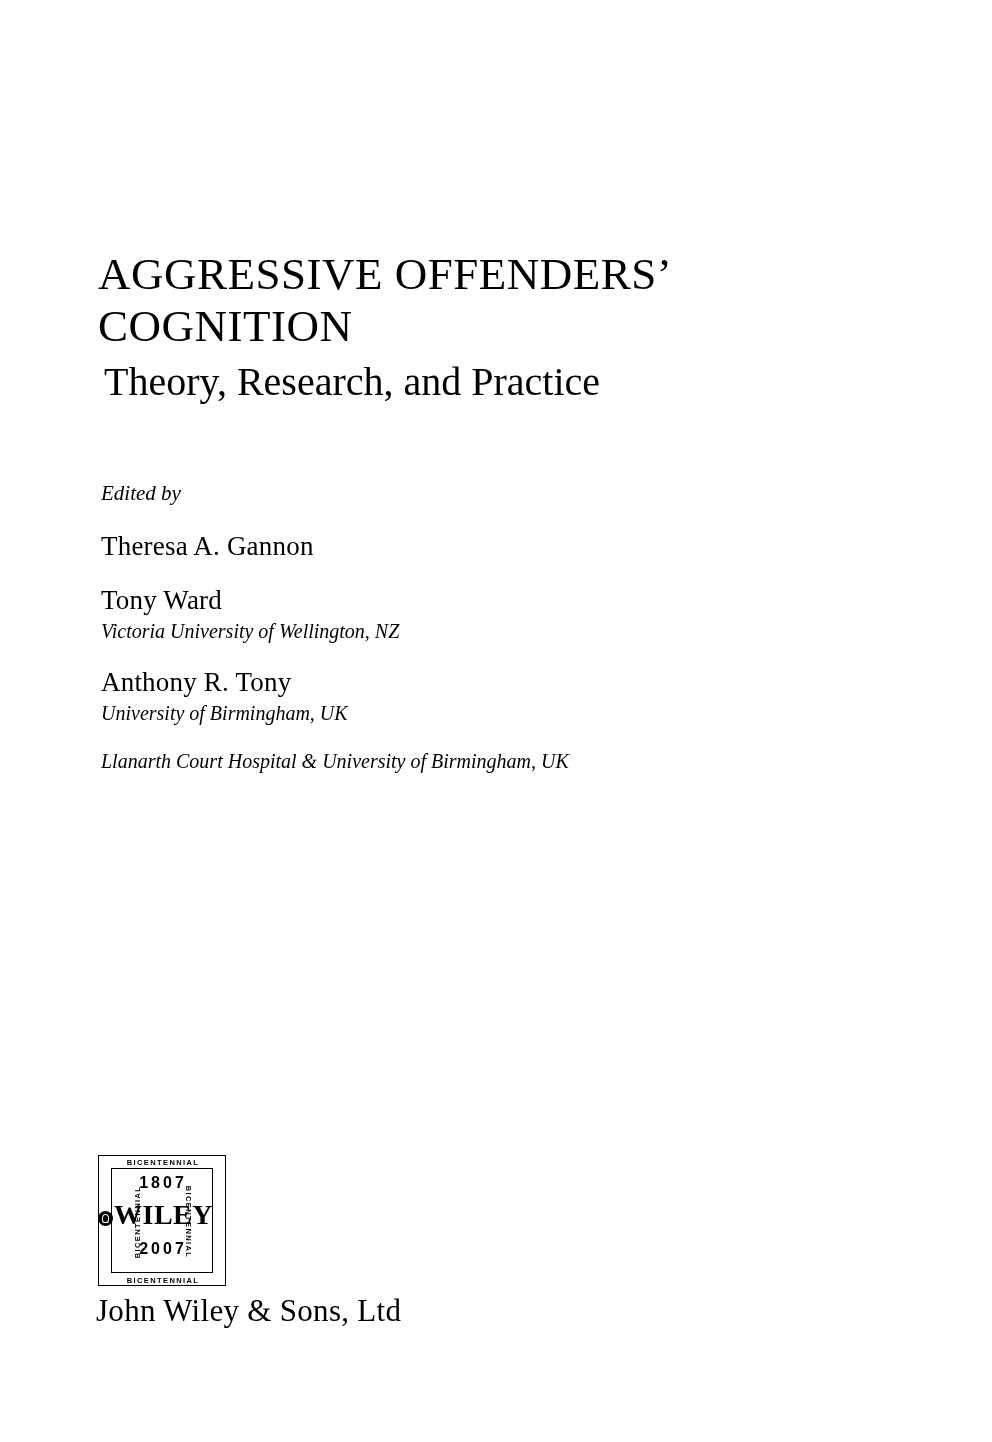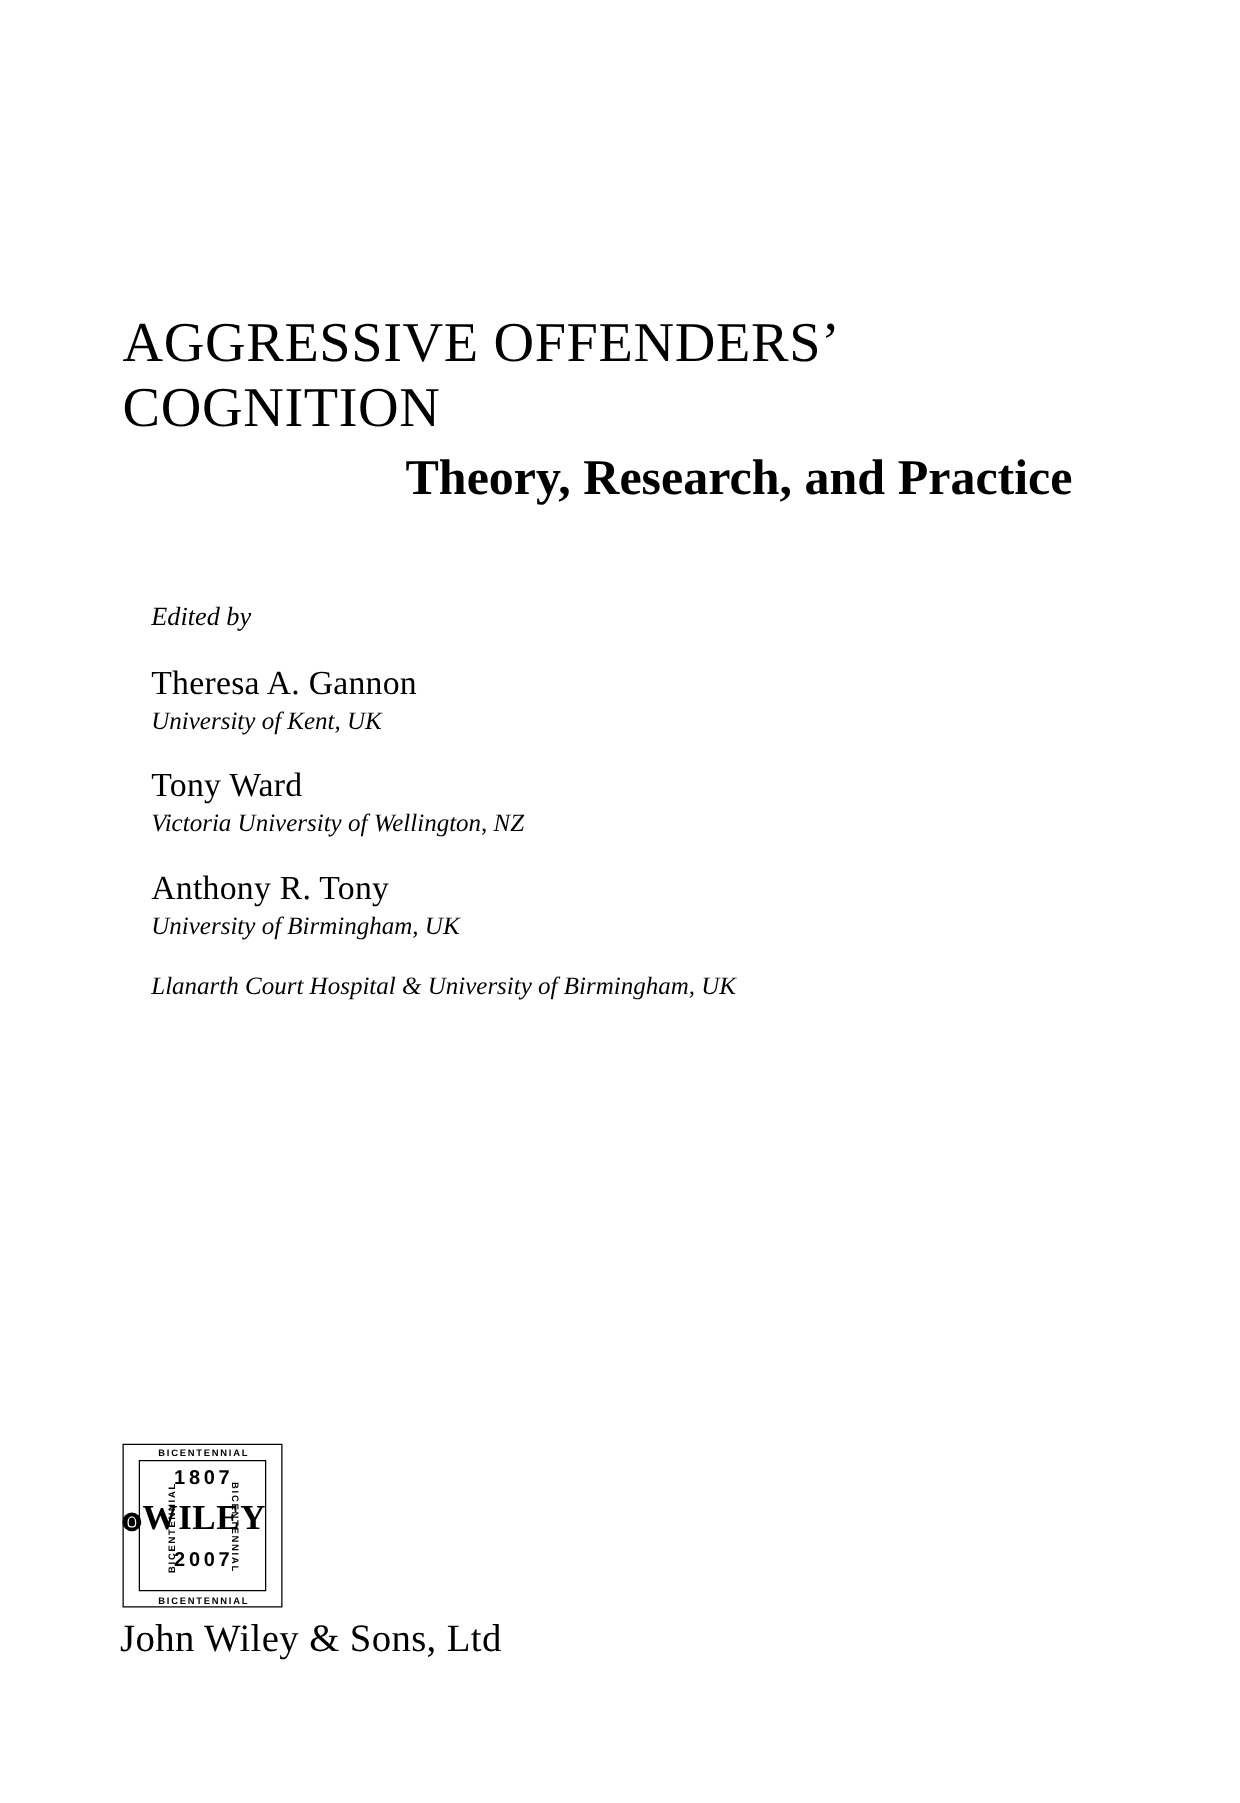--- a/index.html
+++ b/index.html
@@ -38,31 +38,29 @@
     letter-spacing: 0.5px;
     font-weight: normal;
     margin: 0;
     white-space: pre-line;
   }
   .title-sub {
     font-family: "Liberation Serif", serif;
     font-size: 40px;
     line-height: 48px;
     margin: 6px 0 0 6px;
-    font-weight: bold;
-    text-align: right;
+    font-weight: normal;
   }
 
   
   .editors {
     position: absolute;
     left: 101px;
     top: 480px;
     width: 760px;
-    margin-left: 20px;
   }
   .edited-by {
     font-style: italic;
     font-size: 21px;
     line-height: 26px;
     margin-bottom: 24px;
   }
   .editor-entry {
     margin-bottom: 22px;
   }
@@ -205,21 +203,20 @@
     <h1 class="title-main">AGGRESSIVE OFFENDERS’
 COGNITION</h1>
     <div class="title-sub">Theory, Research, and Practice</div>
   </div>
 
   <div class="editors">
     <div class="edited-by">Edited by</div>
 
     <div class="editor-entry">
       <div class="editor-name">Theresa A. Gannon</div>
-      <div class="editor-affil">University of Kent, UK</div>
     </div>
 
     <div class="editor-entry">
       <div class="editor-name">Tony Ward</div>
       <div class="editor-affil">Victoria University of Wellington, NZ</div>
     </div>
 
     <div class="editor-entry">
       <div class="editor-name">Anthony R. Tony</div>
       <div class="editor-affil">University of Birmingham, UK</div>

